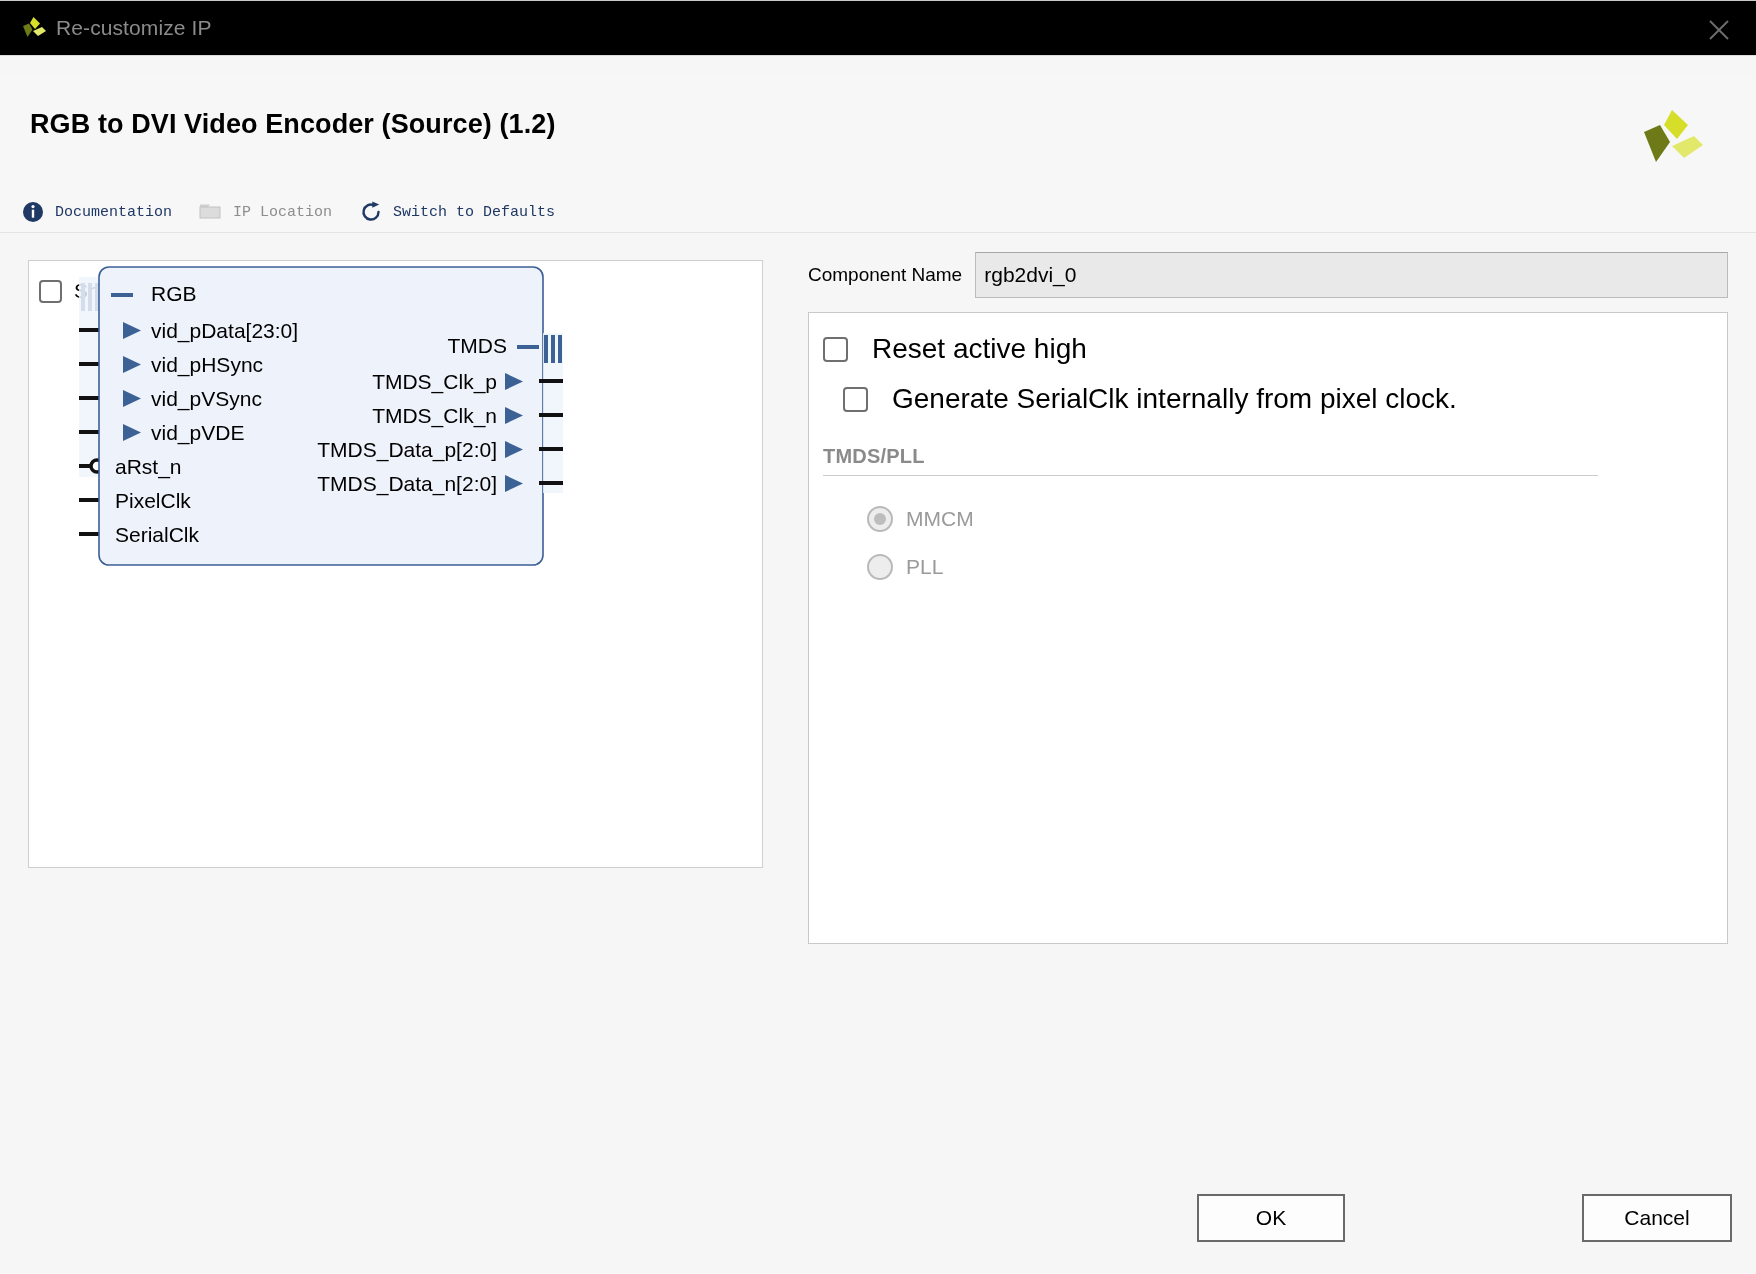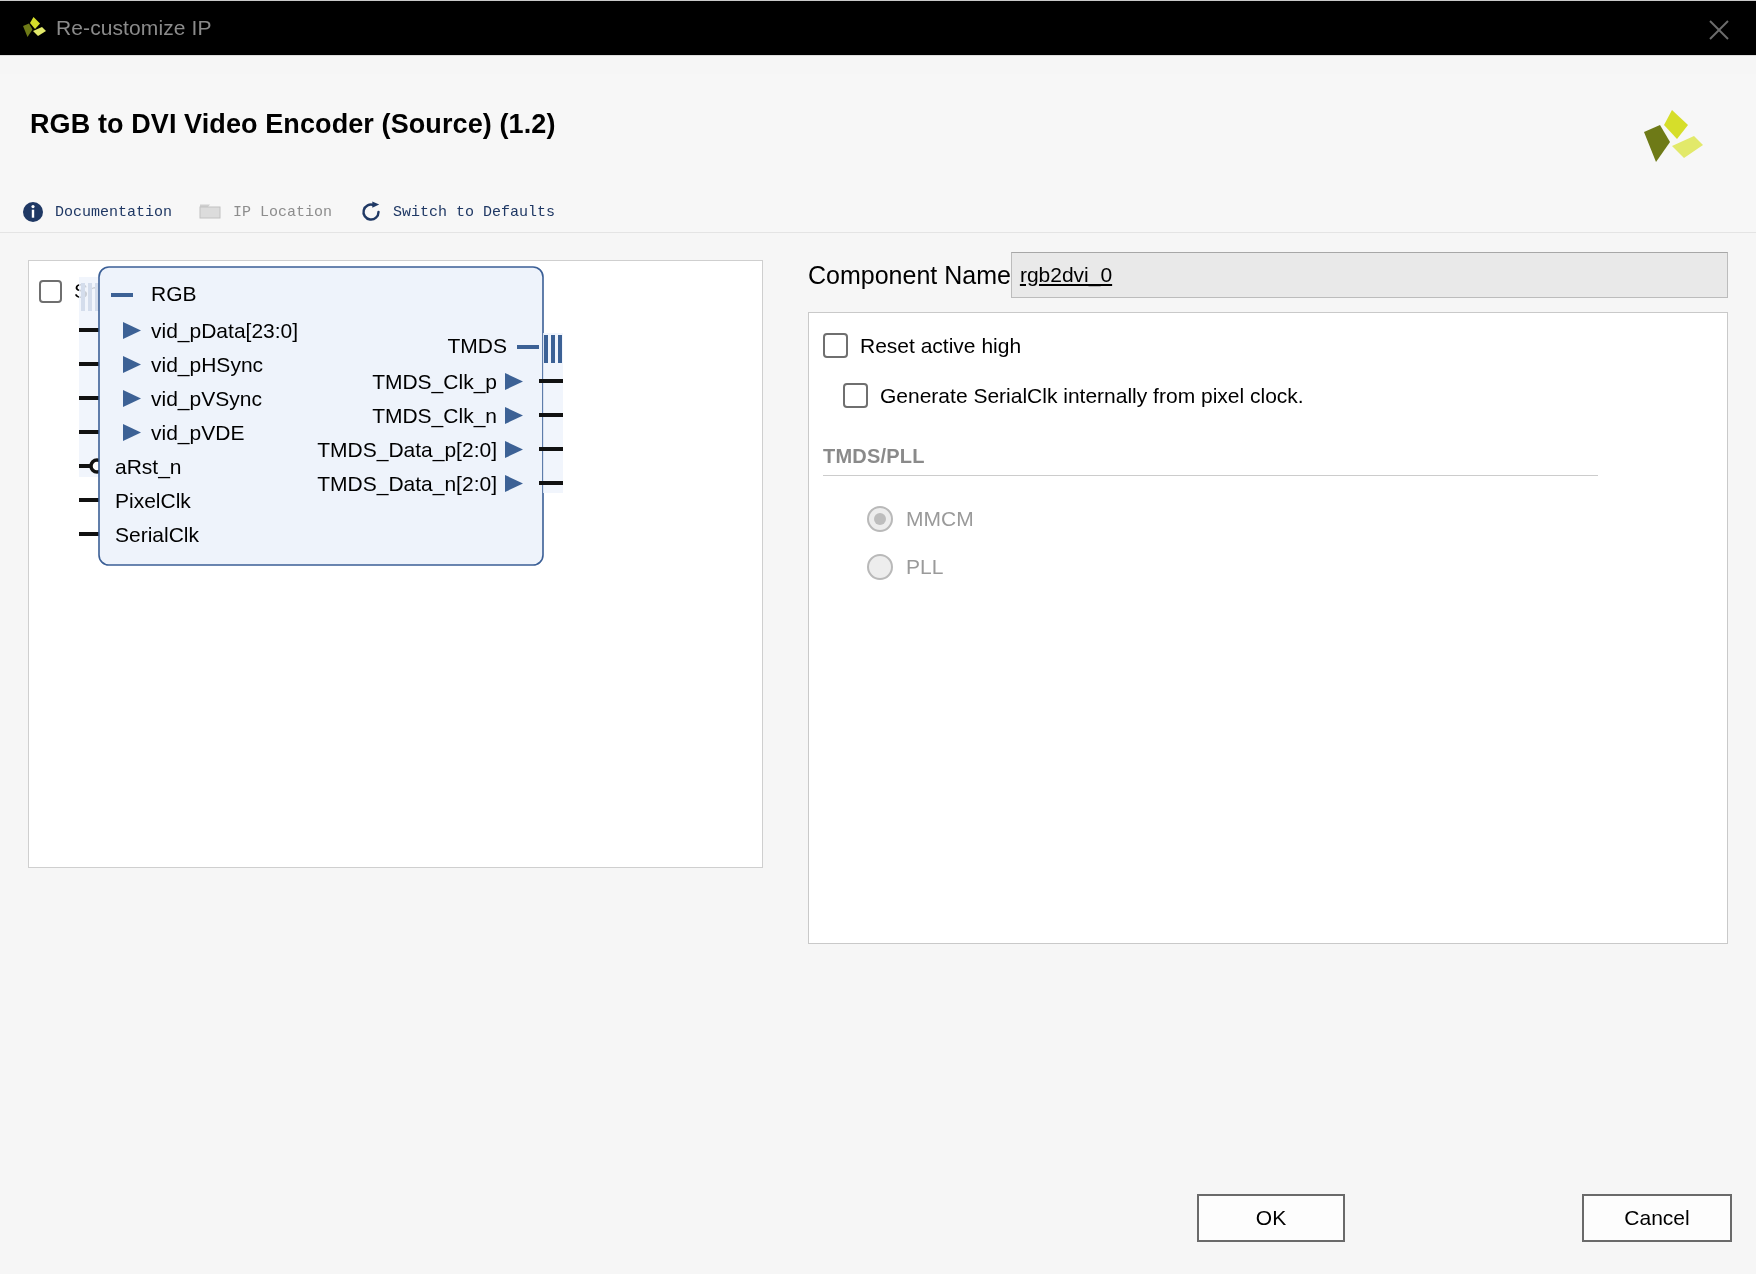--- a/index.html
+++ b/index.html
@@ -109,50 +109,49 @@
 
   
   .diagram { position:absolute; left:0; top:0; width:733px; height:606px; }
 
   
   .right-panel {
     position: absolute; left: 808px; top: 20px;
     width: 920px; height: 890px;
   }
   .comp-row { display: flex; align-items: center; height: 46px; }
-  .comp-label { font-size: 25px; color: #000; margin-right: 0; }
+  .comp-label { font-size: 19px; color: #000; margin-right: 13px; }
   .comp-input {
     flex: 1; height: 46px;
     background: #e9e9e9;
     border: 1px solid #bcbcbc;
     border-top-color: #a7a7a7;
     box-sizing: border-box;
     display: flex; align-items: center;
     padding-left: 8px;
     font-size: 21px; color: #000;
     cursor: text;
-    text-decoration: underline;
   }
   .opt-box {
     margin-top: 14px;
     height: 632px;
     background: #fff;
     border: 1px solid #c9c9c9;
     box-sizing: border-box;
     position: relative;
   }
   .opt-chk-row { position: absolute; display: flex; align-items: center; }
   .opt-chk {
     width: 25px; height: 25px;
     border: 2px solid #6f6f6f;
     border-radius: 4px;
     background: #fff;
     box-sizing: border-box; cursor: pointer;
   }
-  .opt-chk-label { margin-left: 12px; font-size: 21px; color: #000; }
+  .opt-chk-label { margin-left: 24px; font-size: 28px; color: #000; }
 
   .group-title {
     position: absolute; left: 14px; top: 132px;
     font-size: 20px; font-weight: bold; color: #8a8a8a;
     letter-spacing: .2px;
   }
   .group-rule {
     position: absolute; left: 14px; top: 162px;
     width: 775px; height: 1px; background: #cccccc;
   }

